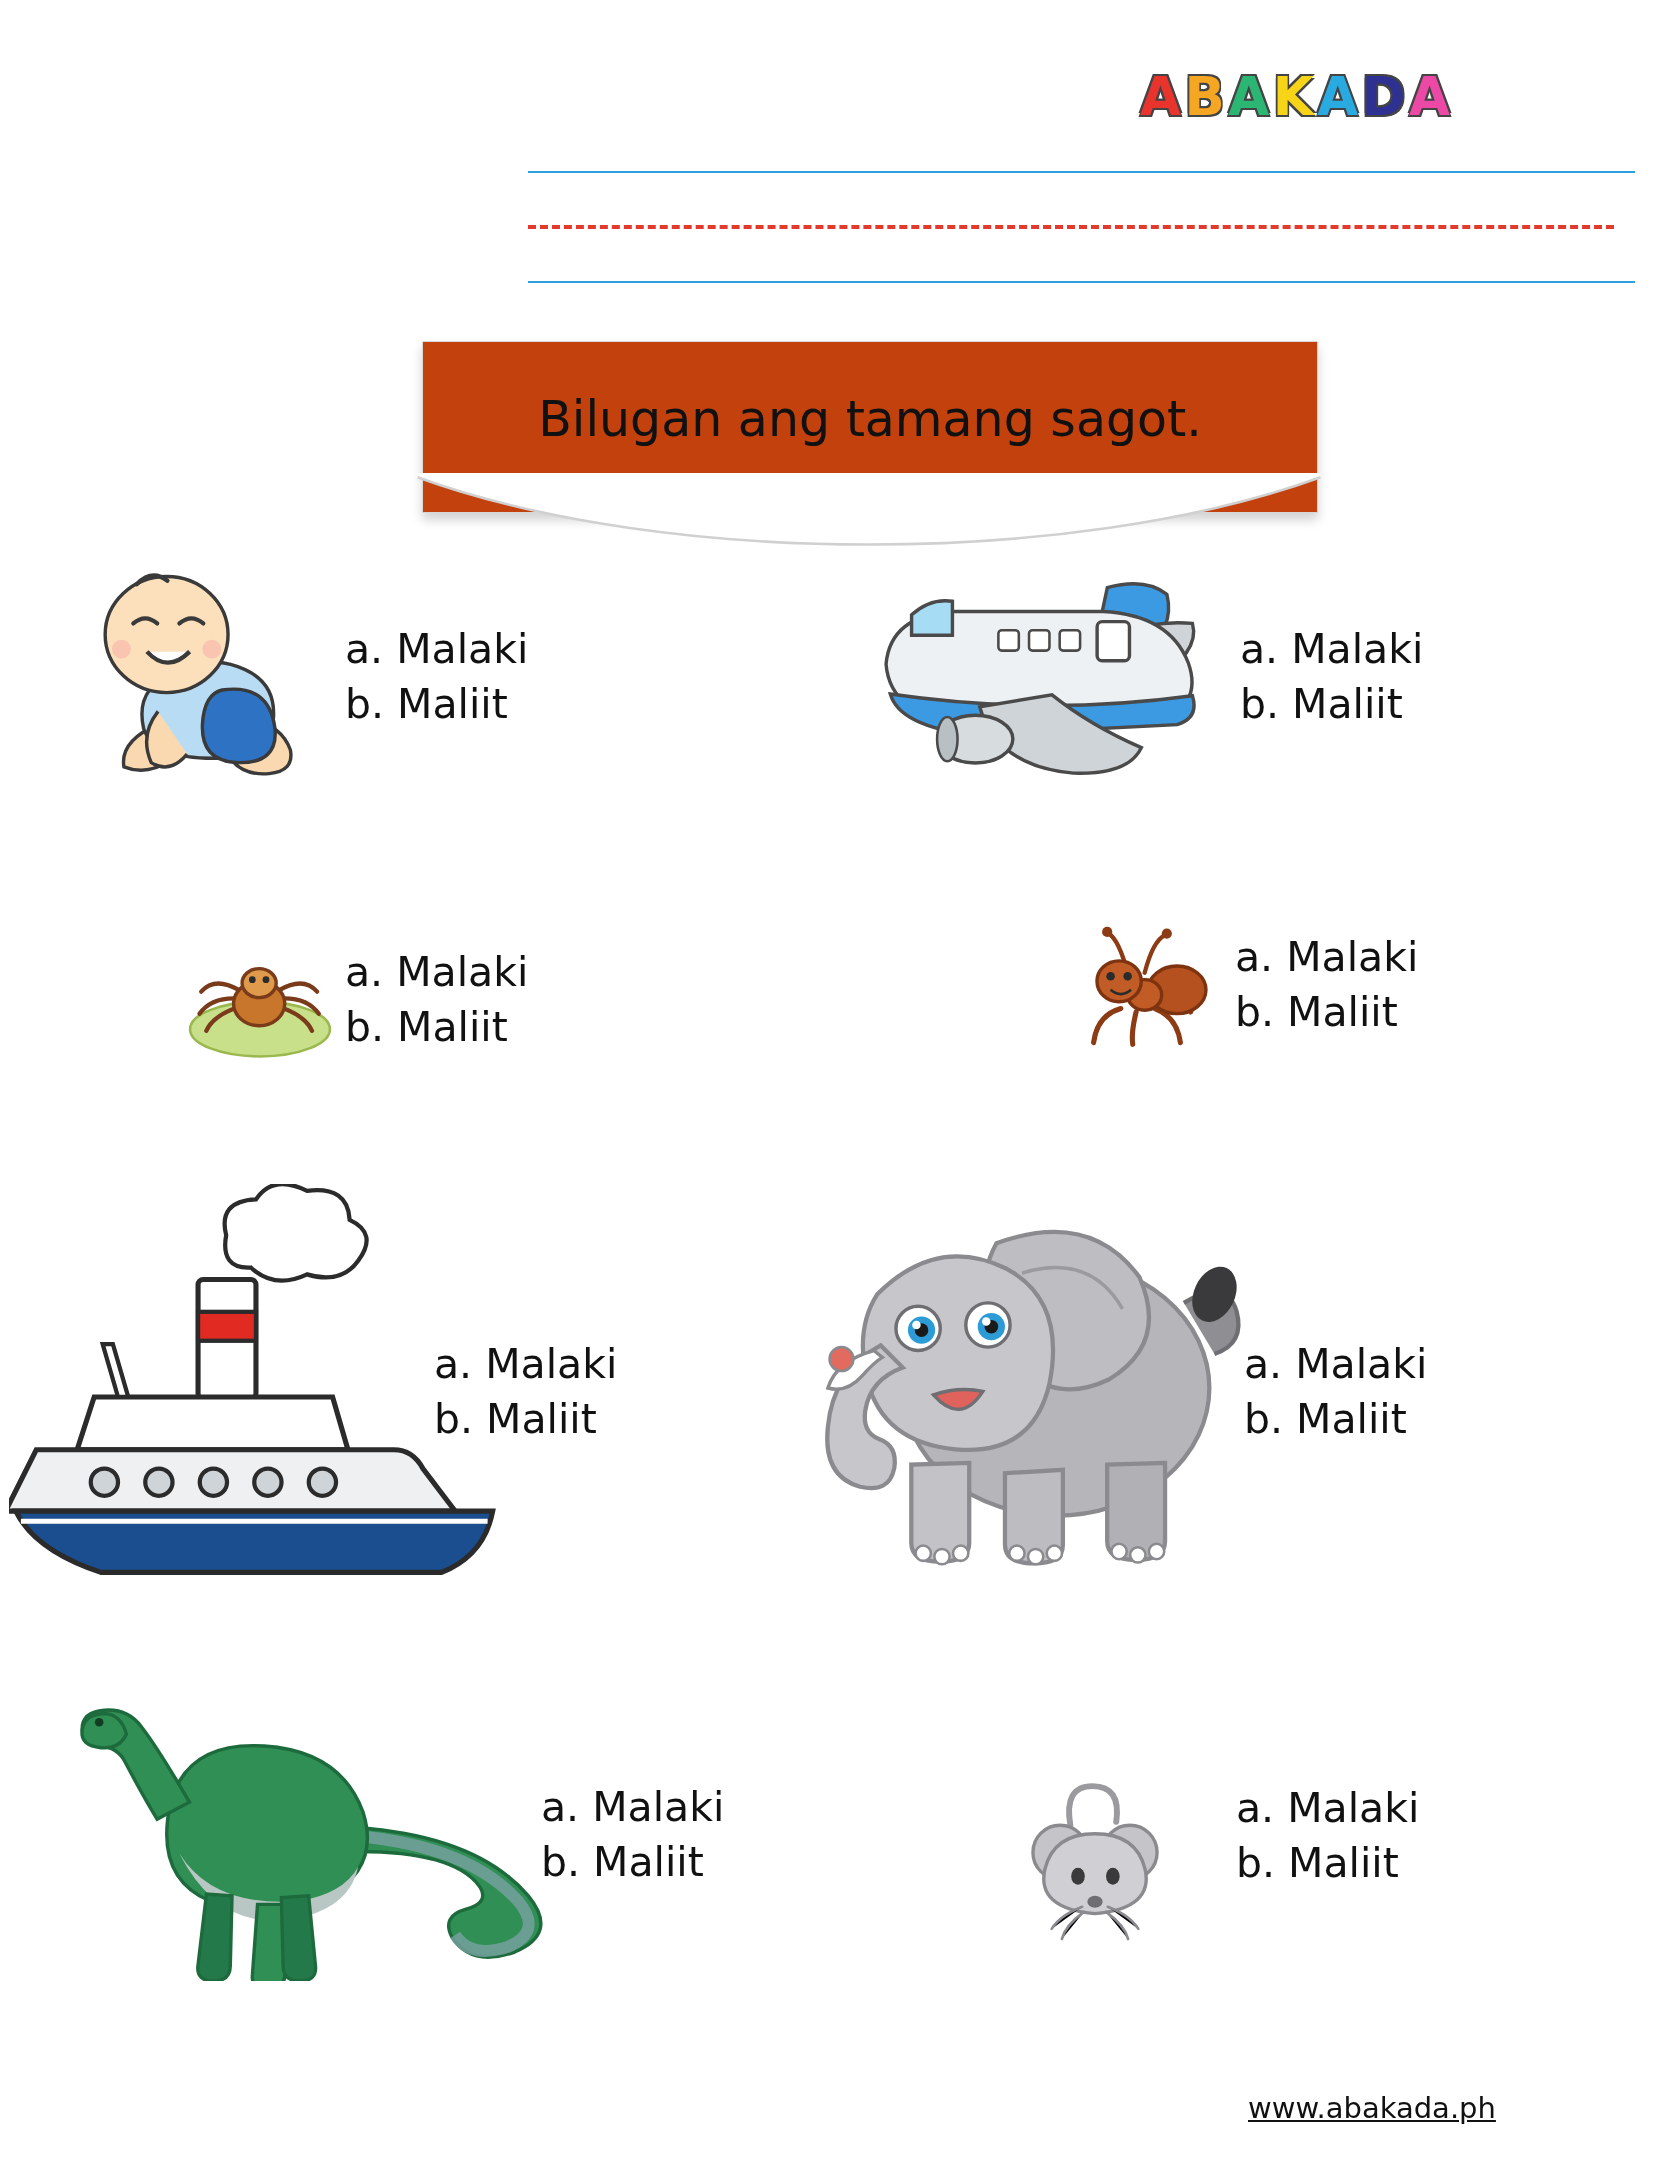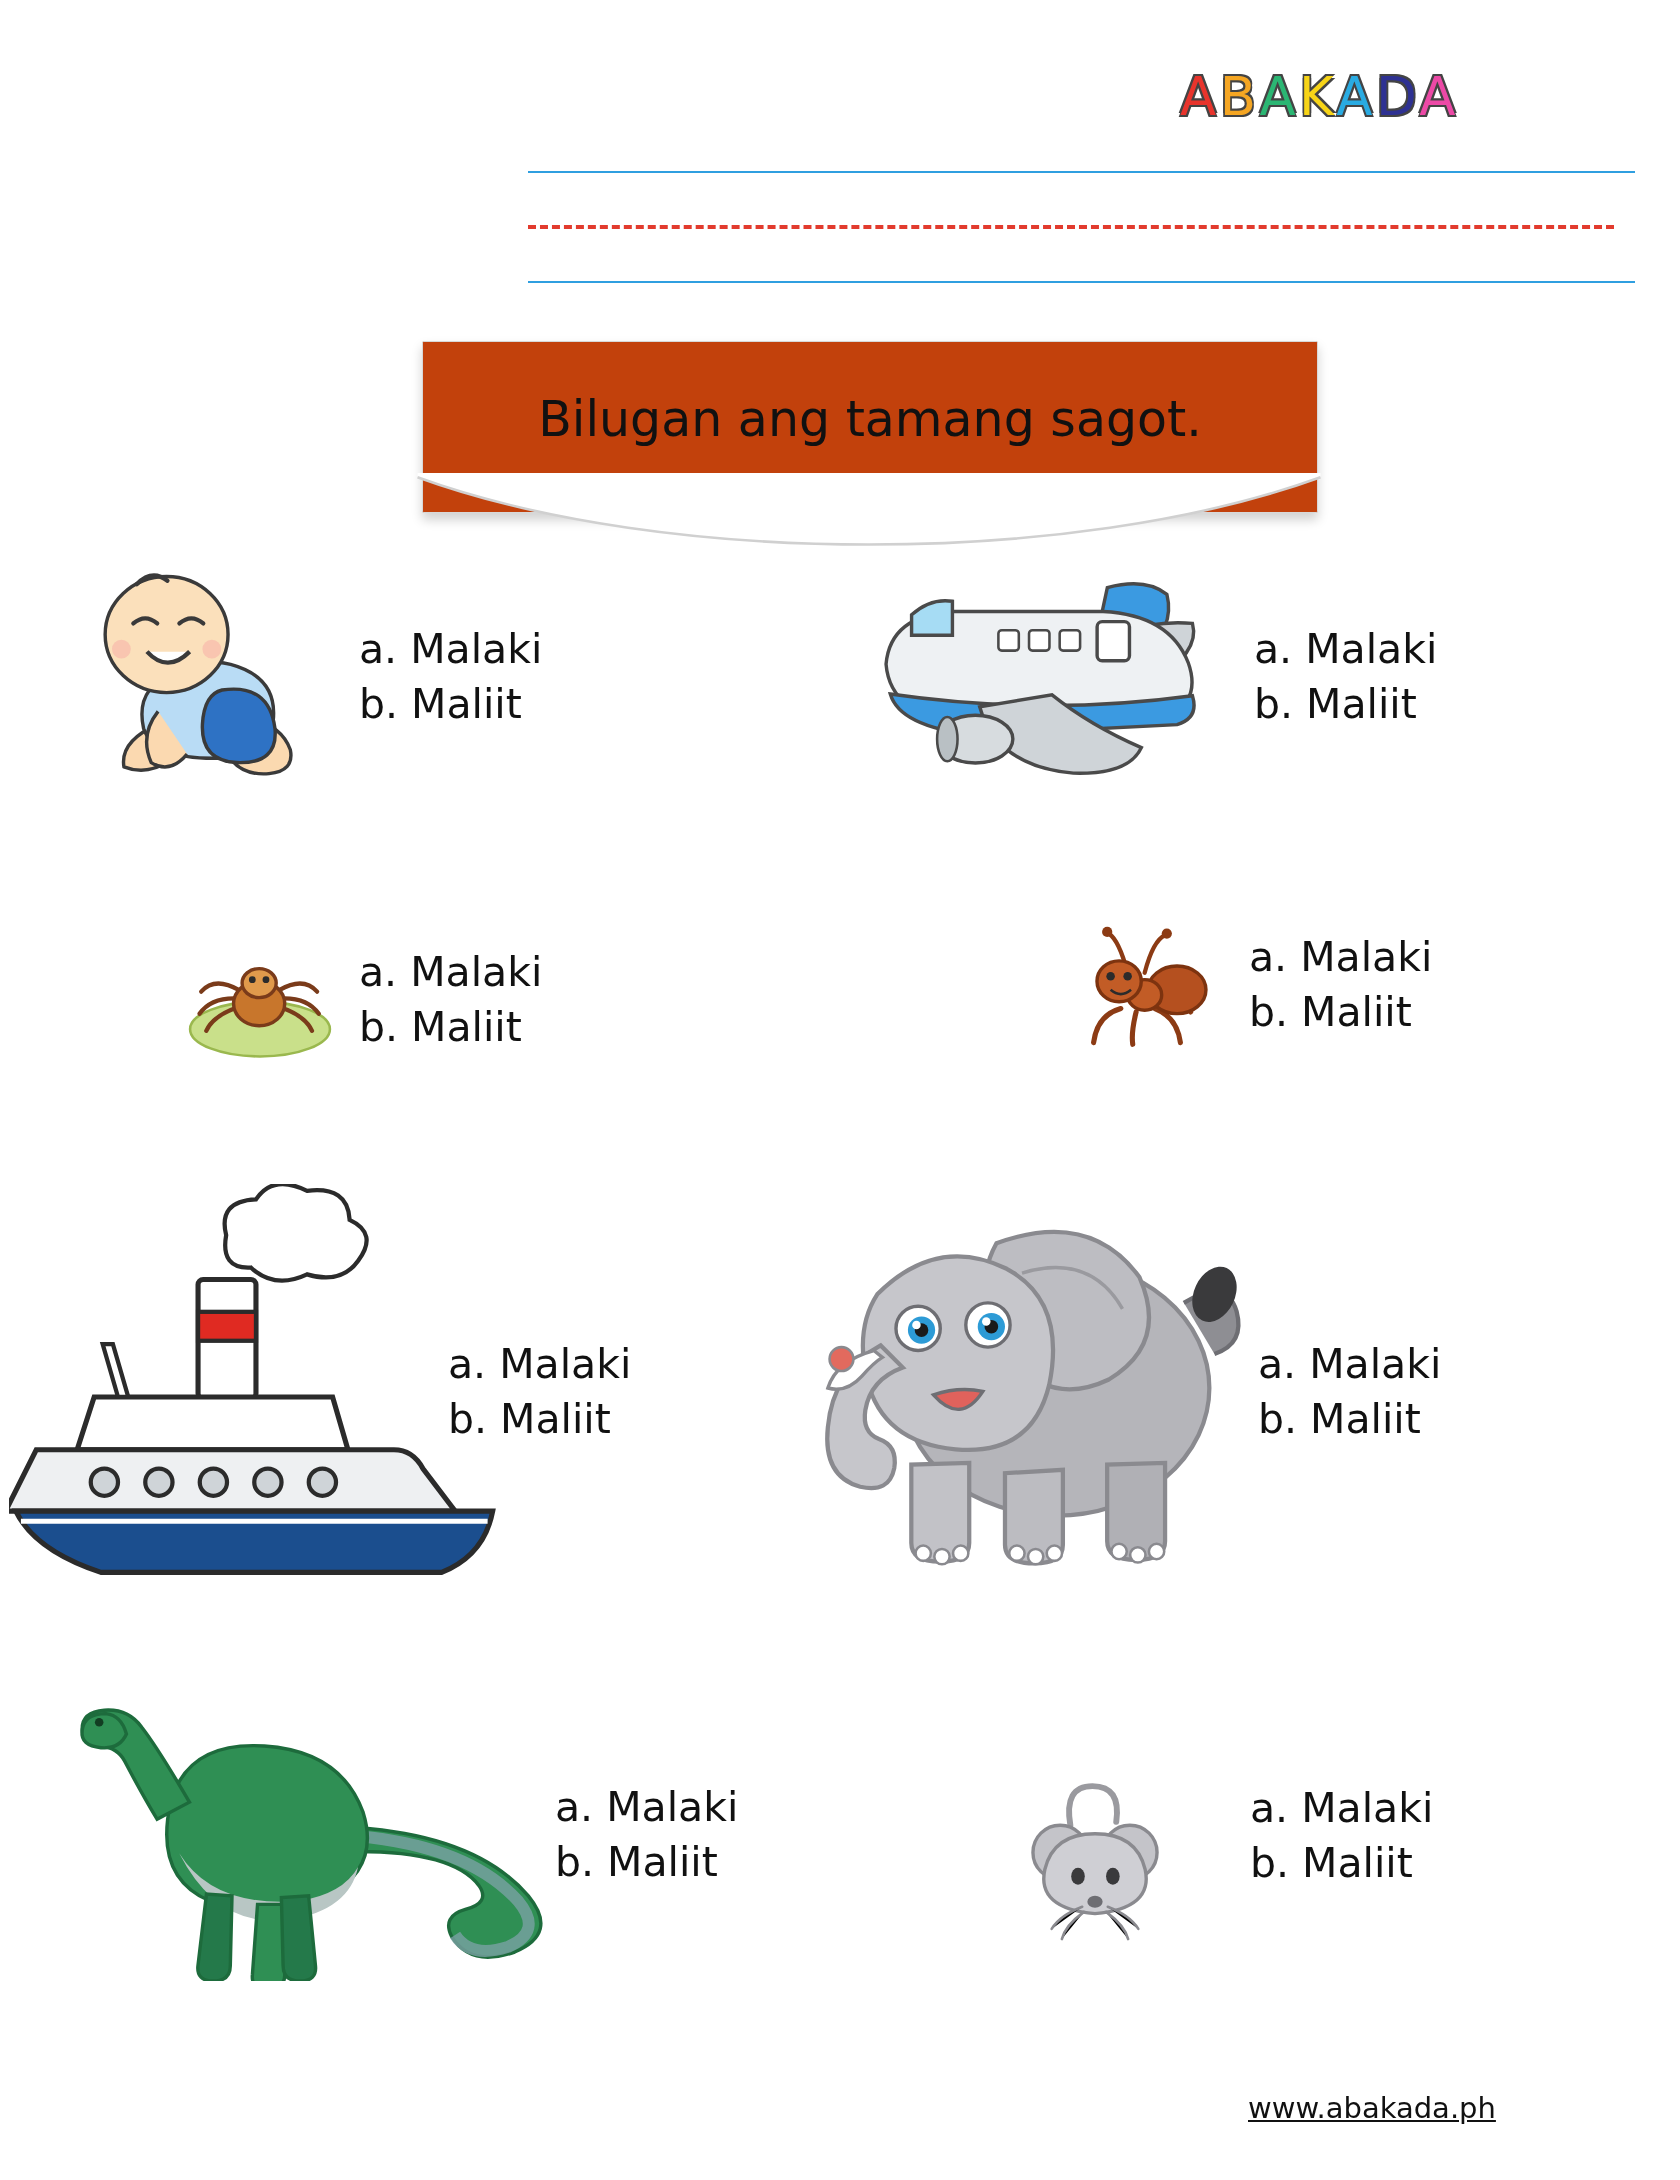--- a/index.html
+++ b/index.html
@@ -12,23 +12,23 @@
     height: 2181px;
     position: relative;
     font-family: "DejaVu Sans", sans-serif;
     overflow: hidden;
   }
 
   
   #logo {
     position: absolute;
     top: 66px;
-    left: 1180px;
-    font-family: "DejaVu Sans", sans-serif;
-    font-weight: normal;
+    left: 1140px;
+    font-family: "DejaVu Sans", sans-serif;
+    font-weight: bold;
     font-size: 53px;
     letter-spacing: 3.4px;
     white-space: nowrap;
   }
   #logo span {
     -webkit-text-stroke: 2.6px #ffffff;
     paint-order: stroke fill;
     text-shadow:
       -1.7px -1.7px 0 #444, 1.7px -1.7px 0 #444,
       -1.7px  1.7px 0 #444, 1.7px  1.7px 0 #444;
@@ -104,21 +104,20 @@
   .item {
     position: absolute;
   }
   .choices {
     position: absolute;
     font-size: 41px;
     line-height: 1.35;
     color: #111;
     font-family: "DejaVu Sans", sans-serif;
     white-space: nowrap;
-    margin-left: 14px;
   }
   .choice-line { display: block; }
 
   .art { position: absolute; }
 
   
   #footer {
     position: absolute;
     top: 2091px;
     left: 1248px;

